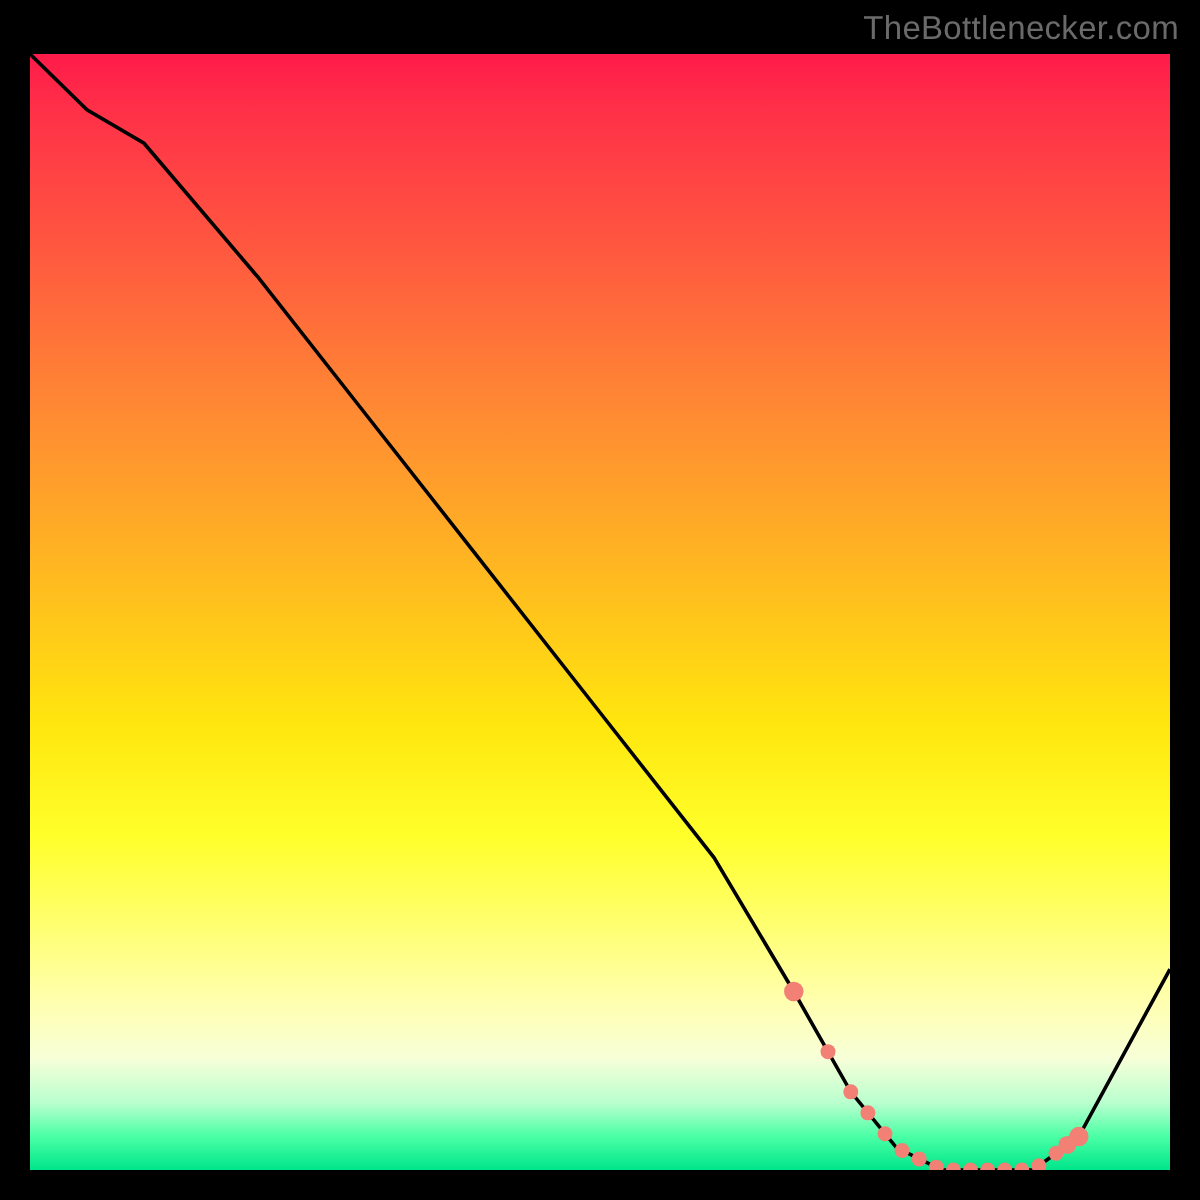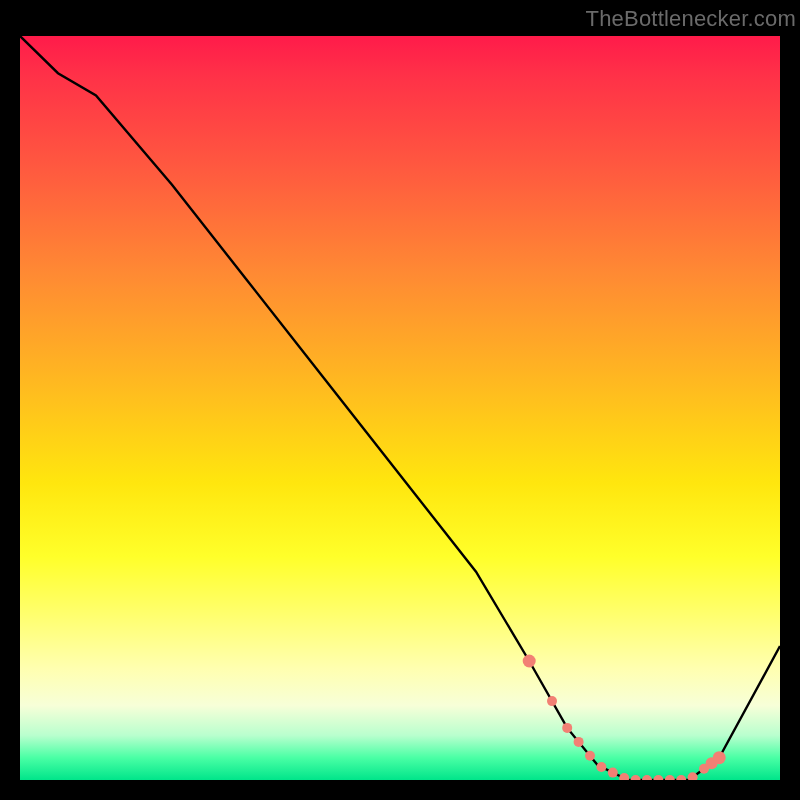--- a/index.html
+++ b/index.html
@@ -13,21 +13,21 @@
   }
   .outer {
     width: 800px;
     height: 800px;
     background: #000;
     position: relative;
   }
   .attribution {
     position: absolute;
     top: 6px;
-    right: 4px;
+    right: 14px;
     color: #6a6a6a;
     font-size: 22px;
     font-weight: 500;
     letter-spacing: 0.2px;
   }
   .plot {
     position: absolute;
     left: 20px;
     top: 36px;
     width: 760px;

